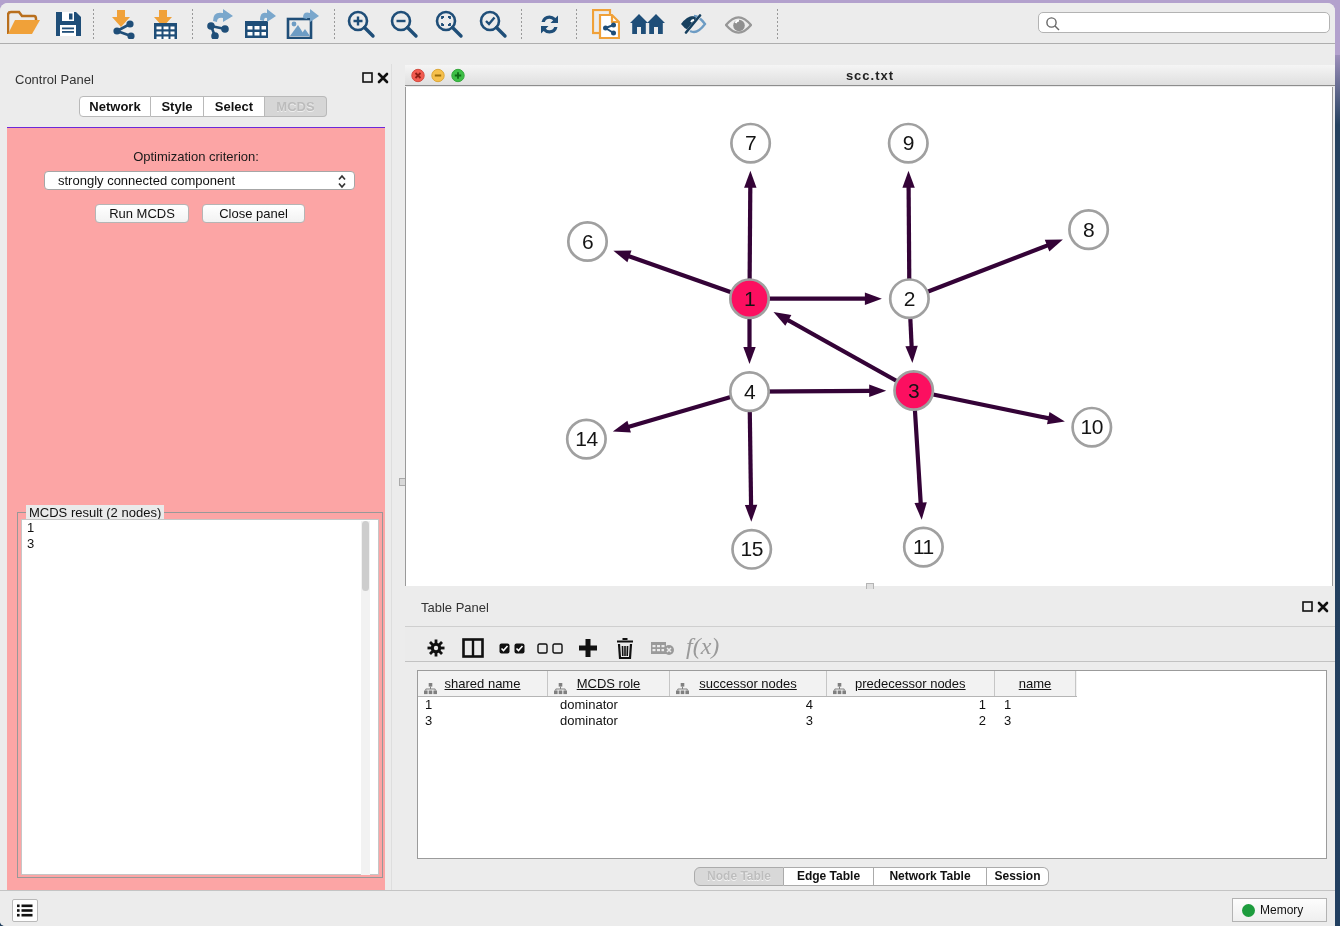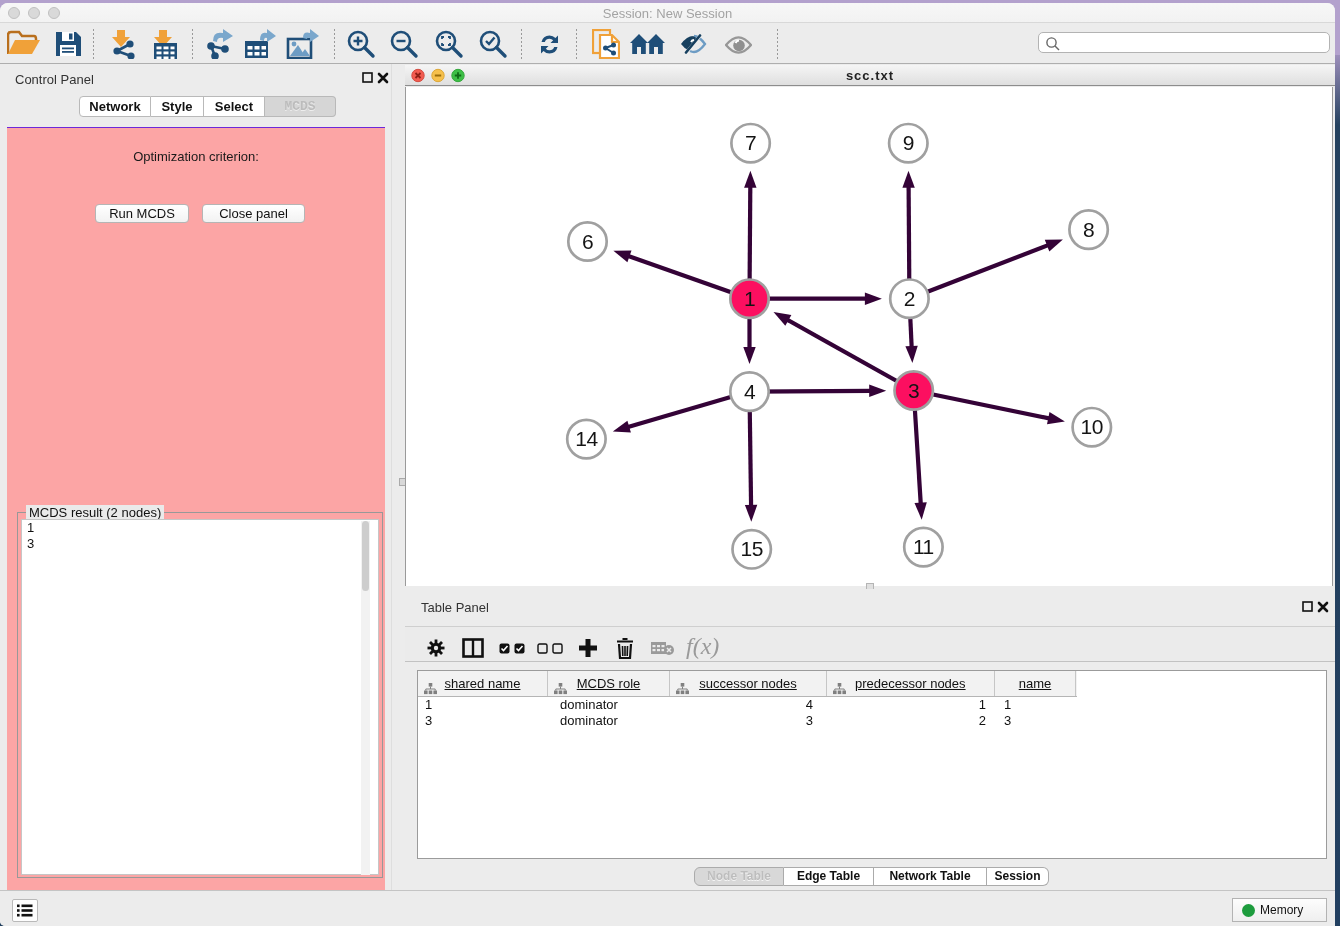--- a/index.html
+++ b/index.html
@@ -72,26 +72,20 @@
 #membtn { position:absolute; right:8px; top:7px; width:95px; height:24px; background:linear-gradient(#fdfdfd,#efefef); border:1px solid #b3b3b3; font-size:12px; color:#111; }
 #membtn .dot { position:absolute; left:9px; top:5px; width:13px; height:13px; border-radius:50%; background:#1d9c3d; }
 #membtn .t { position:absolute; left:27px; top:4px; }
 </style>
 </head>
 <body>
 <div id="desktop">
  <div id="navyR"></div>
     <div id="navyB"></div>
  <div id="win">
-  <div id="titlebar">
-    <div class="tl" style="left:8px;"></div>
-    <div class="tl" style="left:28px;"></div>
-    <div class="tl" style="left:48px;"></div>
-    <div id="title">Session: New Session</div>
-  </div>
   <div id="toolbar">
     <div id="tbicons">
           <div class="sep" style="left:93px;"></div>
           <div class="sep" style="left:192px;"></div>
           <div class="sep" style="left:334px;"></div>
           <div class="sep" style="left:521px;"></div>
           <div class="sep" style="left:576px;"></div>
           <div class="sep" style="left:777px;"></div>
     <svg class="tbi" style="left:7px;top:7px;" width="33" height="27" viewBox="0 0 33 27">
             <path d="M1 24 L1 5 Q1 2 4 2 L12 2 L15 6 L27 6 Q29 6 29 9 L29 11" fill="none" stroke="#b96f1d" stroke-width="2.5"></path>
@@ -215,24 +209,30 @@
               <rect x="1" y="1" width="9" height="9" fill="none" stroke="#111" stroke-width="1.6"></rect>
             </svg>
         <svg width="12" height="12" style="position:absolute;left:377px;top:8px;">
               <path d="M2 2 L10 10 M10 2 L2 10" stroke="#111" stroke-width="2.6" stroke-linecap="round"></path>
             </svg>
       </div>
       <div id="cptabs">
         <div class="cptab first" style="width:72px;">Network</div>
         <div class="cptab" style="width:53px;">Style</div>
         <div class="cptab" style="width:61px;">Select</div>
-        <div class="cptab sel" style="width:71px;font-family:Liberation Mono, monospace;">MCDS</div>
+        <div class="cptab sel" style="width:62px;">MCDS</div>
       </div>
       <div id="cpbox">
         <div id="optlabel">Optimization criterion:</div>
+        <div id="dropdown">strongly connected component
+          <svg width="10" height="15" viewBox="0 0 10 15">
+                <path d="M2 5.5 L5 2 L8 5.5" fill="none" stroke="#333" stroke-width="1.7"></path>
+                <path d="M2 9.5 L5 13 L8 9.5" fill="none" stroke="#333" stroke-width="1.7"></path>
+              </svg>
+        </div>
         <div class="btn" id="runbtn">Run MCDS</div>
         <div class="btn" id="closebtn">Close panel</div>
         <div id="fieldset">
           <span class="lab">MCDS result (2 nodes)</span>
           <div id="resultbox">
             <div class="ln">1</div>
             <div class="ln">3</div>
             <div id="resultsb">
                   <div class="th"></div>
                 </div>

